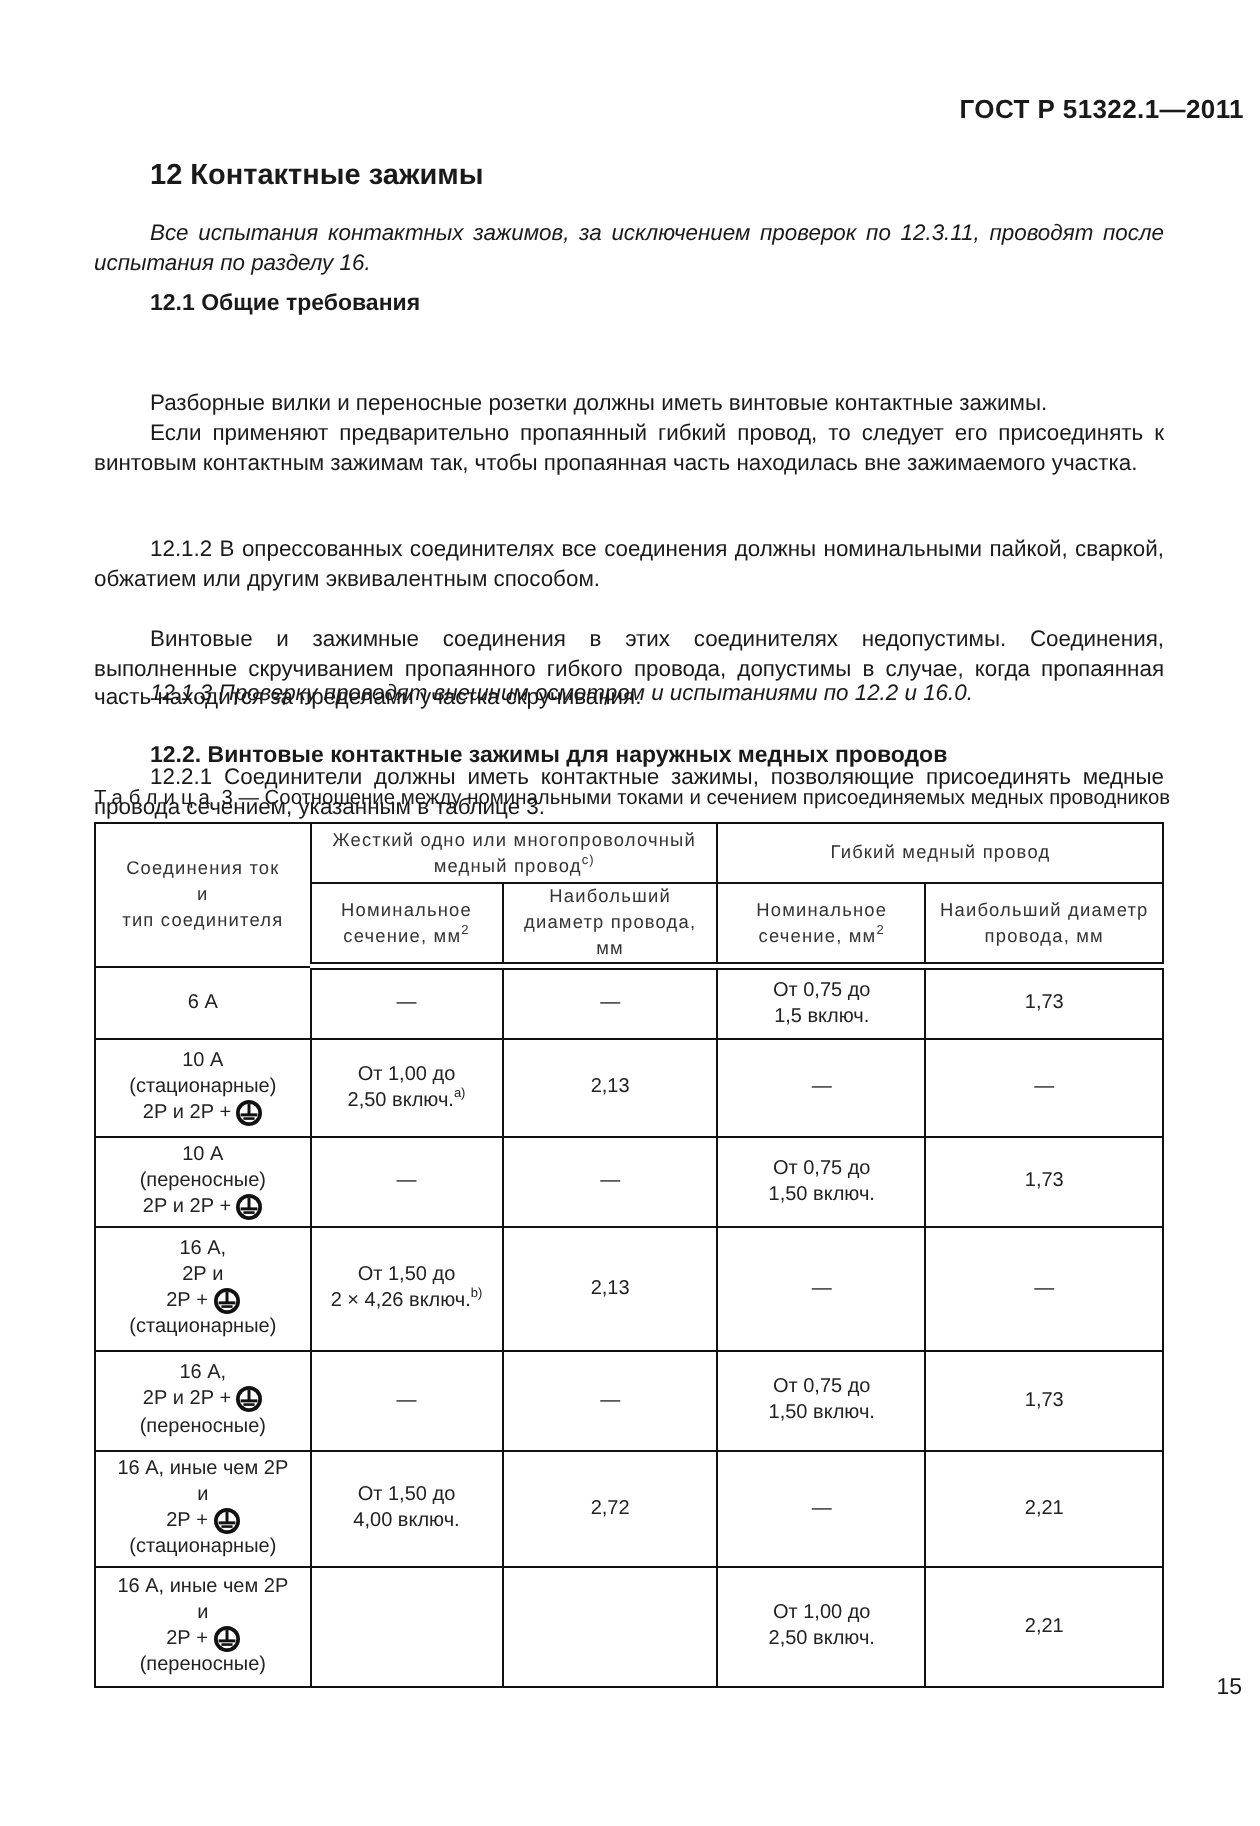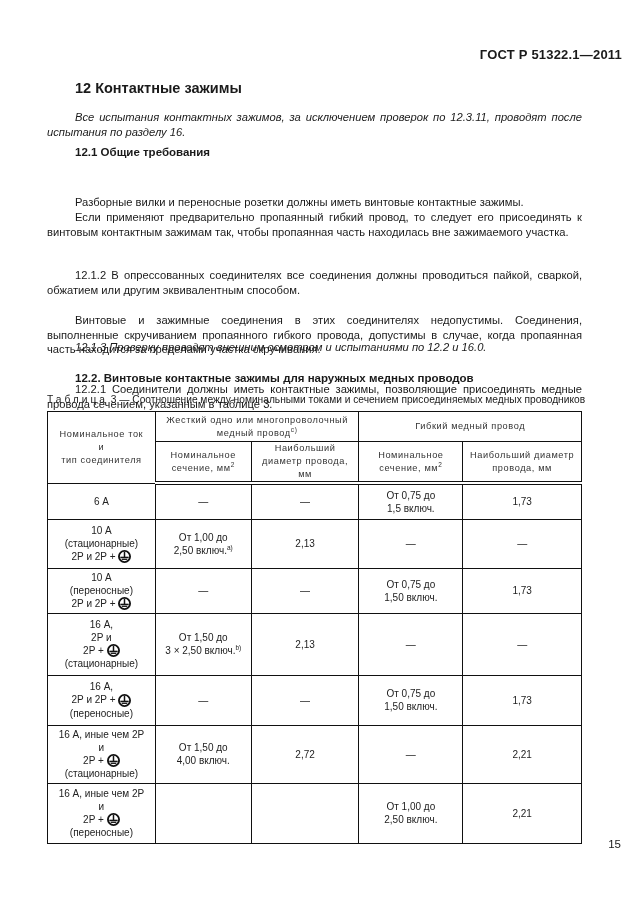--- a/index.html
+++ b/index.html
@@ -30,42 +30,42 @@
   <div class="doc-id">ГОСТ Р 51322.1—2011</div>
 
   <div class="h1">12 Контактные зажимы</div>
 
   <div class="para it" style="top:110px;"><span class="ind"></span><span>Все испытания контактных зажимов, за исключением проверок по 12.3.11, проводят после испытания по разделу 16.</span></div>
 
   <div class="h2" style="top:146px;">12.1 Общие требования</div>
 
   <div class="para" style="top:195px;"><span class="ind"></span><span>Разборные вилки и переносные розетки должны иметь винтовые контактные зажимы.</span></div>
   <div class="para" style="top:210px;"><span class="ind"></span><span>Если применяют предварительно пропаянный гибкий провод, то следует его присоединять к винтовым контактным зажимам так, чтобы пропаянная часть находилась вне зажимаемого участка.</span></div>
-  <div class="para" style="top:268px;"><span class="ind"></span><span>12.1.2 В опрессованных соединителях все соединения должны проводиться пайкой, сваркой, обжатием или другим эквивалентным способом.</span></div>
+  <div class="para" style="top:268px;"><span class="ind"></span><span>12.1.2 В опрессованных соединителях все соединения должны номинальными пайкой, сваркой, обжатием или другим эквивалентным способом.</span></div>
   <div class="para" style="top:297px;margin-top:16px;"><span class="ind"></span><span>Винтовые и зажимные соединения в этих соединителях недопустимы. Соединения, выполненные скручиванием пропаянного гибкого провода, допустимы в  случае, когда пропаянная часть находится за пределами участка скручивания.</span></div>
   <div class="para it" style="top:340px;"><span class="ind"></span><span>12.1.3 Проверку проводят внешним осмотром и испытаниями по  12.2 и 16.0.</span></div>
 
   <div class="h2" style="top:372px;">12.2. Винтовые контактные зажимы для наружных медных проводов</div>
 
   <div class="para" style="top:372px; margin-top:10px;"><span class="ind"></span><span>12.2.1 Соединители должны иметь контактные зажимы, позволяющие присоединять медные провода сечением, указанным в таблице  3.</span></div>
 
   <div class="tcap"><span class="sp">Таблица</span><span> 3 — Соотношение между номинальными токами и сечением присоединяемых медных проводников</span></div>
 
   <table class="t3">
     <colgroup>
       <col style="width:108px">
         <col style="width:96px">
         <col style="width:108px">
         <col style="width:104px">
         <col style="width:119px">
     </colgroup>
     <thead>
       <tr style="height:30px;">
         <th rowspan="2">
-          <div>Номинальное ток</div>
+          <div>Соединения ток</div>
           <div>и</div>
           <div>тип соединителя</div>
         </th>
         <th colspan="2"><span>Жесткий одно или многопроволочный медный провод</span><sup>c)</sup></th>
         <th colspan="2">Гибкий медный провод</th>
       </tr>
       <tr class="hdr-last" style="height:34px;">
         <th><span>Номинальное сечение, мм</span><sup>2</sup></th>
         <th>Наибольший диаметр провода, мм</th>
         <th><span>Номинальное сечение, мм</span><sup>2</sup></th>
@@ -136,21 +136,21 @@
             <div><span>2Р +</span> <span class="earth"><svg viewBox="0 0 14 14" width="13" height="13">
                   <circle cx="7" cy="7" r="6" fill="none" stroke="#111" stroke-width="2"></circle>
                   <line x1="7" y1="2" x2="7" y2="8" stroke="#111" stroke-width="1.6"></line>
                   <line x1="2.5" y1="8" x2="11.5" y2="8" stroke="#111" stroke-width="1.6"></line>
                   <line x1="4" y1="10" x2="10" y2="10" stroke="#111" stroke-width="1.4"></line>
                 </svg></span></div>
             <div><span>(стационарные)</span></div>
           </td>
           <td>
             <div><span>От 1,50  до</span></div>
-            <div><span>3 × 2,50  включ.</span><sup>b)</sup></div>
+            <div><span>2 × 4,26  включ.</span><sup>b)</sup></div>
           </td>
           <td>2,13</td>
           <td>
             <div>—</div>
           </td>
           <td>—</td>
         </tr>
         <tr style="height: 50px;">
           <td>
             <div><span>16 А,</span></div>

